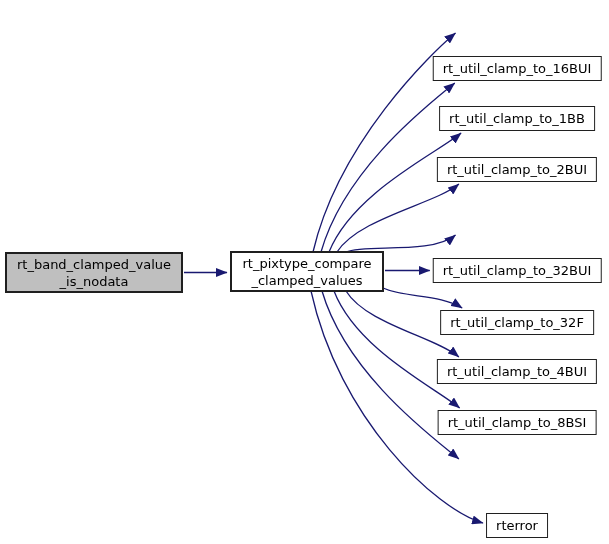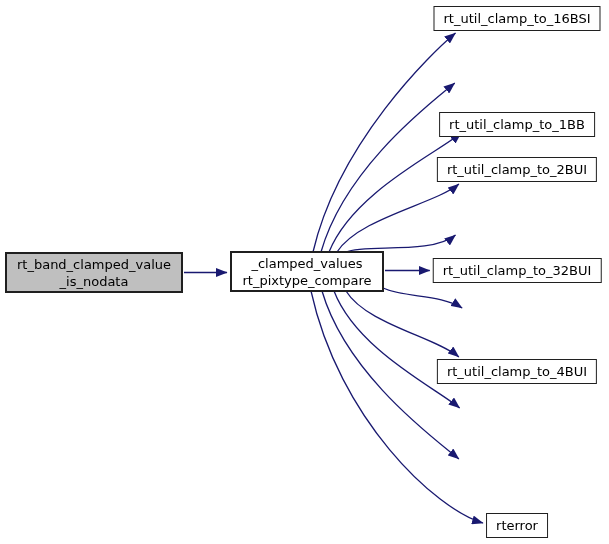--- a/index.html
+++ b/index.html
@@ -80,24 +80,26 @@
       <path d="M 322 291 C 346.63890625 375, 434.8828125 439, 458.8828125 459" fill="none" stroke="#191970" stroke-width="1.3" marker-end="url(#ah)"></path>
       <path d="M 311 291 C 339 418.6, 435.0390625 509, 483.0390625 523" fill="none" stroke="#191970" stroke-width="1.3" marker-end="url(#ah)"></path>
     </svg>
 
   <div class="node" id="root-node">
     <span>rt_band_clamped_value</span>
     <span>_is_nodata</span>
   </div>
 
   <div class="node" id="mid-node">
+    <span>rt_pixtype_compare</span>
     <span>_clamped_values</span>
-    <span>rt_pixtype_compare</span>
   </div>
 
-  <div class="callee" style="top:6px">rt_util_clamp_to_16BSI</div>
-  <div class="callee" style="top:112px">rt_util_clamp_to_1BB</div>
+  <div class="callee" style="top:56px">rt_util_clamp_to_16BUI</div>
+  <div class="callee" style="top:106px">rt_util_clamp_to_1BB</div>
   <div class="callee" style="top:157px">rt_util_clamp_to_2BUI</div>
   <div class="callee" style="top:258px">rt_util_clamp_to_32BUI</div>
+  <div class="callee" style="top:310px">rt_util_clamp_to_32F</div>
   <div class="callee" style="top:359px">rt_util_clamp_to_4BUI</div>
+  <div class="callee" style="top:410px">rt_util_clamp_to_8BSI</div>
   <div class="callee" style="top:513px">rterror</div>
 
 </div>
 
 </body></html>

